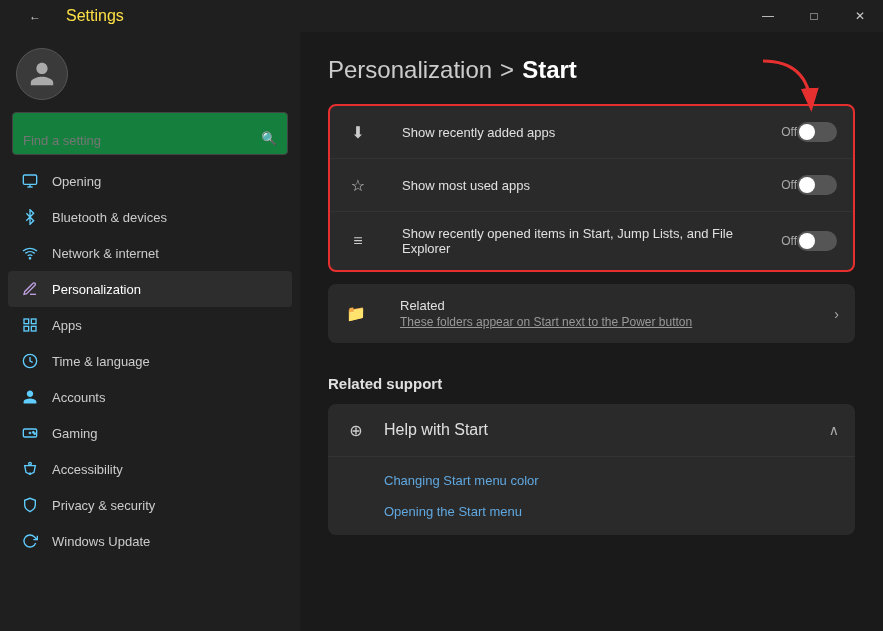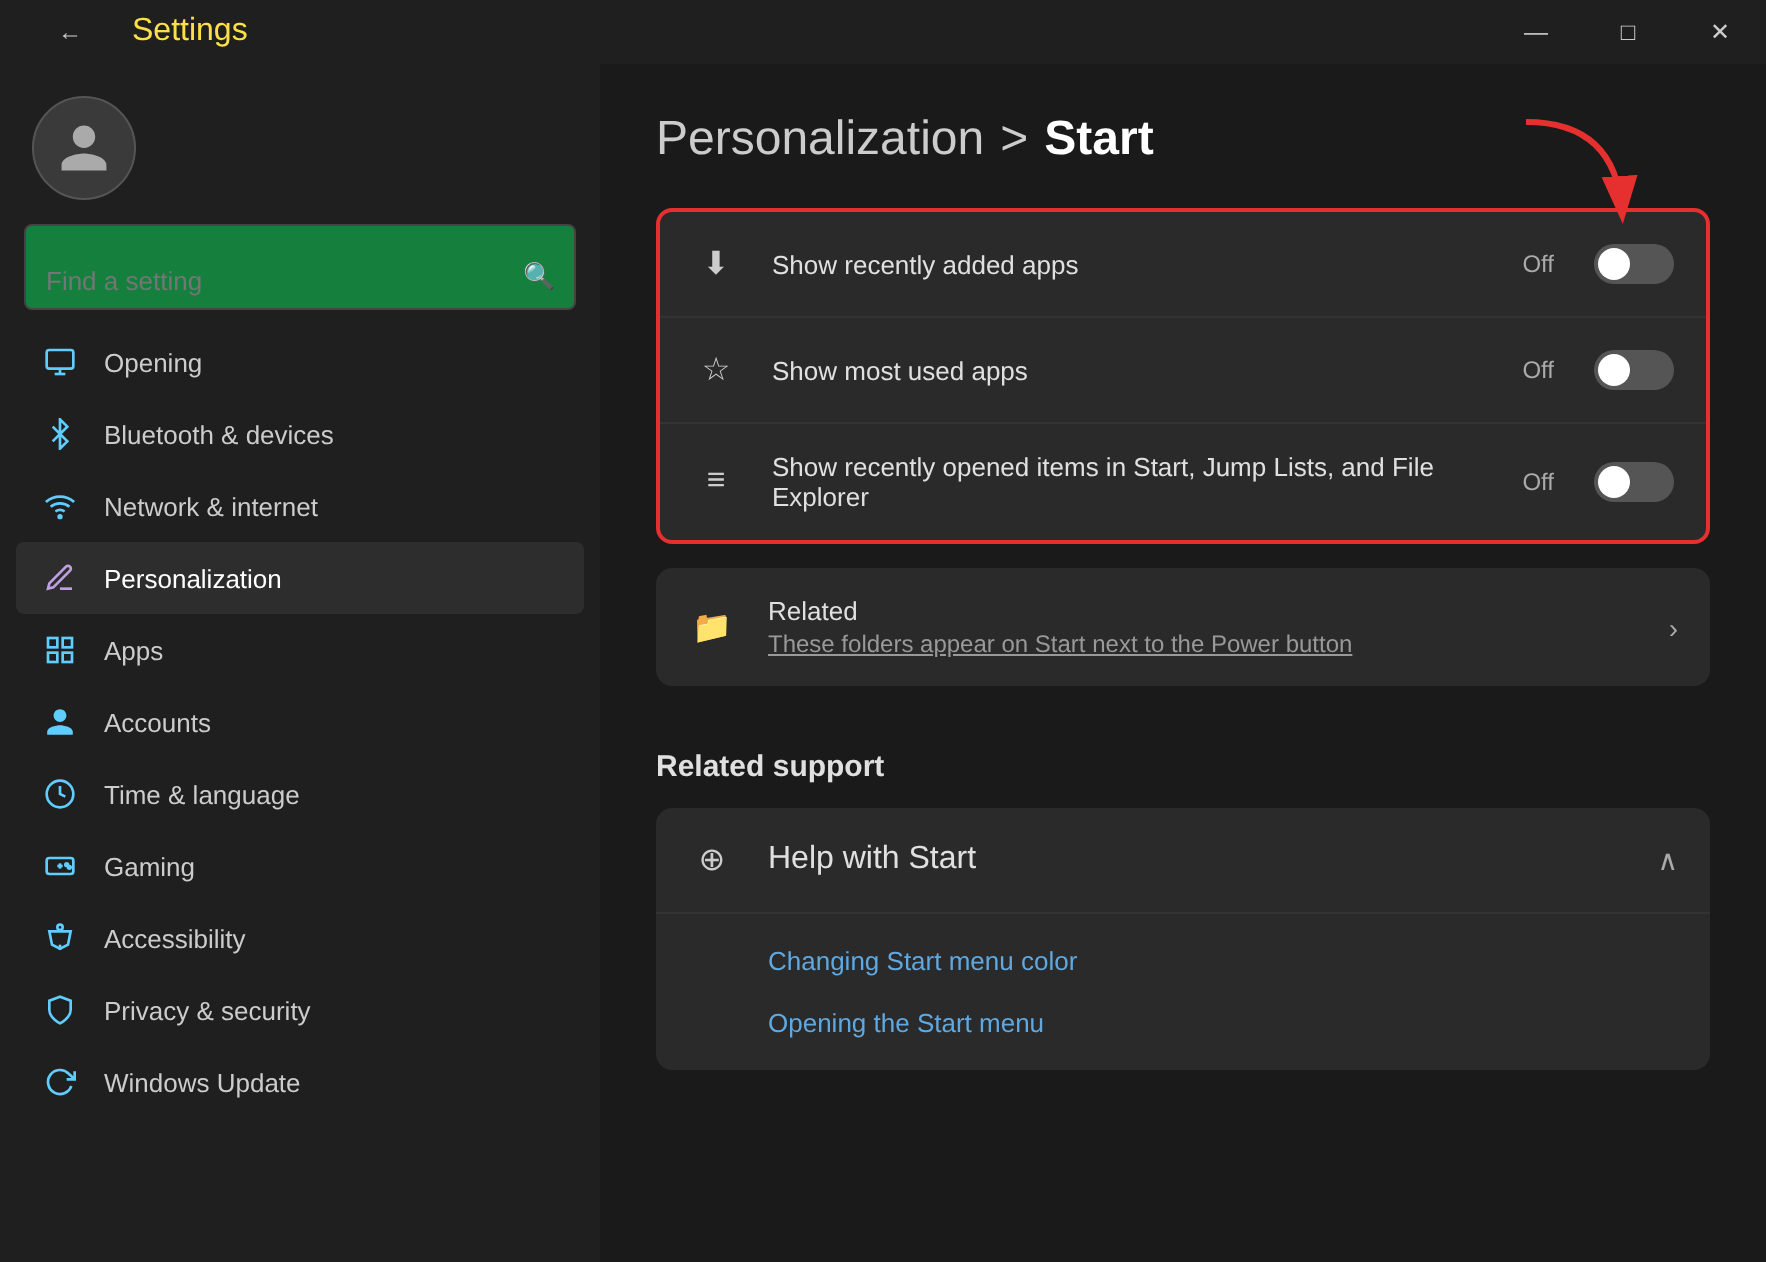--- a/index.html
+++ b/index.html
@@ -198,37 +198,38 @@
       display: flex;
       align-items: center;
       justify-content: center;
       flex-shrink: 0;
       color: #ccc;
       font-size: 16px;
     }
 
     .setting-text {
       flex: 1;
+      margin-left: 16px;
     }
     .setting-title {
       font-size: 13px;
       color: #e0e0e0;
     }
     .setting-subtitle {
       font-size: 12px;
       color: #999;
       margin-top: 2px;
       text-decoration: underline;
     }
 
     
     .toggle-wrap {
       display: flex;
       align-items: center;
-      gap: 20px;
+      gap: 0;
       flex-shrink: 0;
     }
     .toggle-label {
       font-size: 12px;
       color: #aaa;
     }
     .toggle {
       width: 40px;
       height: 20px;
       border-radius: 10px;
@@ -378,34 +379,34 @@
               <rect x="3" y="3" width="7" height="7"></rect>
               <rect x="14" y="3" width="7" height="7"></rect>
               <rect x="14" y="14" width="7" height="7"></rect>
               <rect x="3" y="14" width="7" height="7"></rect>
             </svg>
           </div>
           <span class="nav-label">Apps</span>
         </div>
         <div class="nav-item">
           <div class="nav-icon">
+            <svg width="16" height="16" viewBox="0 0 24 24" fill="none" stroke="#60cdff" stroke-width="2">
+              <circle cx="12" cy="12" r="10"></circle>
+              <polyline points="12 6 12 12 16 14"></polyline>
+            </svg>
+          </div>
+          <span class="nav-label">Time &amp; language</span>
+        </div>
+        <div class="nav-item">
+          <div class="nav-icon">
             <svg width="16" height="16" viewBox="0 0 24 24" fill="#60cdff">
               <path d="M12 12c2.7 0 4.8-2.1 4.8-4.8S14.7 2.4 12 2.4 7.2 4.5 7.2 7.2 9.3 12 12 12zm0 2.4c-3.2 0-9.6 1.6-9.6 4.8v2.4h19.2v-2.4c0-3.2-6.4-4.8-9.6-4.8z"></path>
             </svg>
           </div>
           <span class="nav-label">Accounts</span>
-        </div>
-        <div class="nav-item">
-          <div class="nav-icon">
-            <svg width="16" height="16" viewBox="0 0 24 24" fill="none" stroke="#60cdff" stroke-width="2">
-              <circle cx="12" cy="12" r="10"></circle>
-              <polyline points="12 6 12 12 16 14"></polyline>
-            </svg>
-          </div>
-          <span class="nav-label">Time &amp; language</span>
         </div>
         <div class="nav-item">
           <div class="nav-icon">
             <svg width="16" height="16" viewBox="0 0 24 24" fill="none" stroke="#60cdff" stroke-width="2">
               <rect x="2" y="6" width="20" height="12" rx="2"></rect>
               <line x1="12" y1="10" x2="12" y2="14"></line>
               <line x1="10" y1="12" x2="14" y2="12"></line>
               <circle cx="17" cy="11" r="1" fill="#60cdff"></circle>
               <circle cx="19" cy="13" r="1" fill="#60cdff"></circle>
             </svg>

